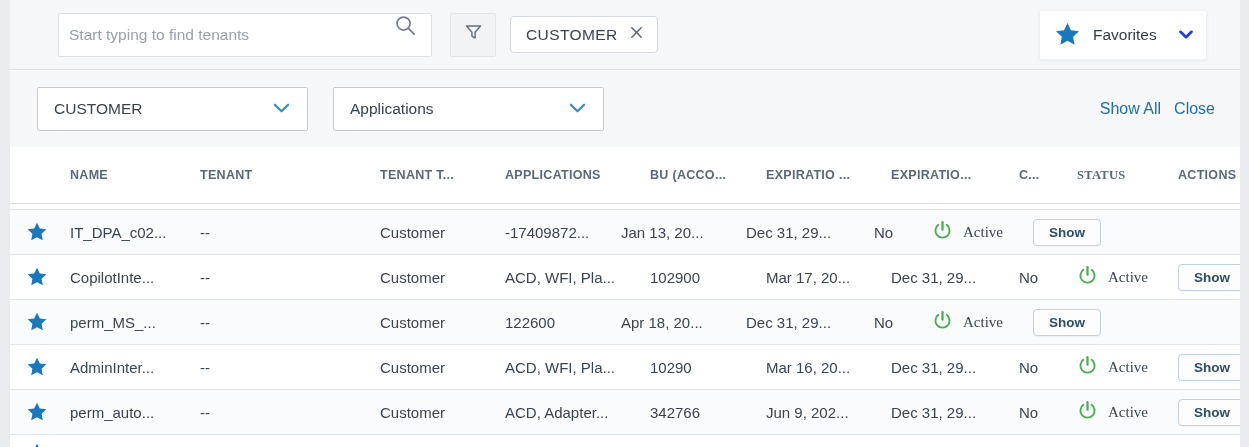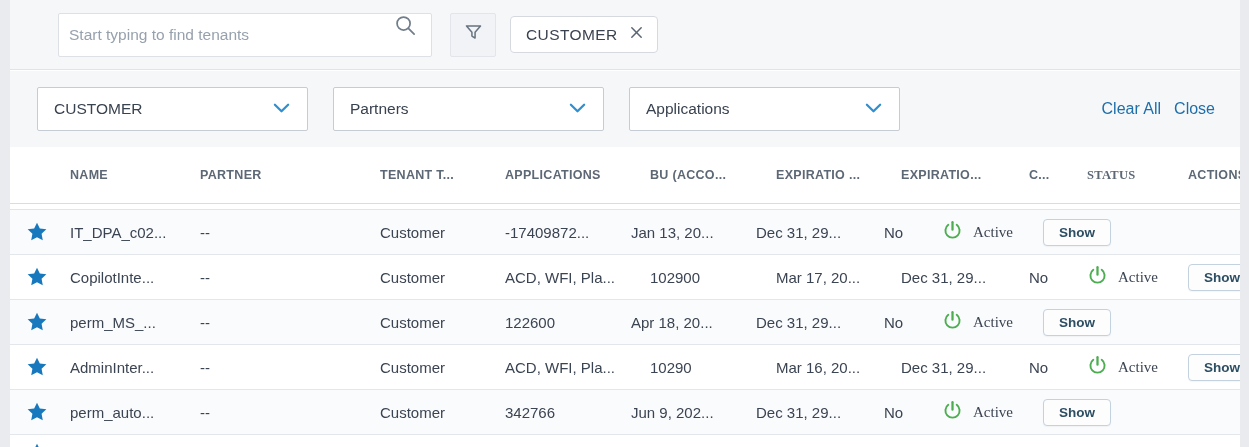--- a/index.html
+++ b/index.html
@@ -53,21 +53,21 @@
          background:#ffffff;justify-content:center; }
   .row.alt { background:#fafbfc; }
   .row-partial { height:12px; display:flex; align-items:flex-start; background:#ffffff; }
   .td { font-size:15px; color:#3b4452; white-space:nowrap; flex-shrink:0; }
 
   .col-star     { width:60px; padding-left:16px; flex-shrink:0; }
   .col-name     { width:130px; }
   .col-partner  { width:180px; }
   .col-tenant   { width:125px; }
   .col-apps     { width:145px; }
-  .col-bu       { width:126px; }
+  .col-bu       { width:116px; }
   .col-creation { width:125px; }
   .col-exp      { width:128px; }
   .col-c        { width:58px; }
   .col-status   { width:101px; display:flex; align-items:center; gap:10px;font-family:Liberation Serif, serif; }
   .col-actions  { flex:1 1 auto; min-width:0; overflow:visible; }
 
   .show-btn { height:27px; padding:0 15px; background:#fdfdfe; border:1px solid #c3d2de;
               border-radius:4px; font-family:"Liberation Sans",sans-serif; font-size:13.5px;
               font-weight:bold; color:#2d4e63; cursor:pointer; white-space:nowrap;
               box-shadow:0 1px 1px rgba(60,80,100,0.05); }
@@ -102,57 +102,62 @@
       <div class="chip">
         <span class="chip-label">CUSTOMER</span>
         <span>
           <svg width="15" height="15" viewBox="0 0 16 16" fill="none" stroke="#5a6573" stroke-width="1.6" stroke-linecap="round">
             <line x1="3" y1="3" x2="13" y2="13"></line>
               <line x1="13" y1="3" x2="3" y2="13"></line>
           </svg>
         </span>
       </div>
 
+      <div class="favorites">
+        <span>
+          <svg class="star-svg" width="27" height="27" viewBox="0 0 24 24" fill="#1878bd">
+            <path d="M12 1.8l3.1 6.4 7.1.9-5.2 4.9 1.3 7-6.3-3.4-6.3 3.4 1.3-7L1.8 9.1l7.1-.9z"></path>
+          </svg>
+        </span>
+        <span class="favorites-label">Favorites</span>
+        <span style="margin-left:auto">
+          <svg width="14" height="11" viewBox="0 0 18 12" fill="none" stroke="#2738e6" stroke-width="3.4" stroke-linecap="round" stroke-linejoin="round">
+            <polyline points="2,2.5 9,9.5 16,2.5"></polyline>
+          </svg>
+        </span>
+      </div>
     </div>
 
     <div class="filterbar">
       <div class="dropdown">
         <span class="dropdown-label">CUSTOMER</span>
         <span class="chev">
           <svg width="17" height="12" viewBox="0 0 18 12" fill="none" stroke="#2f8fd0" stroke-width="2.4" stroke-linecap="round" stroke-linejoin="round">
             <polyline points="2,2.5 9,9.5 16,2.5"></polyline>
           </svg>
         </span>
       </div>
       <div class="dropdown">
-        <span class="dropdown-label">Partners</span>
-        <span class="chev">
-          <svg width="17" height="12" viewBox="0 0 18 12" fill="none" stroke="#2f8fd0" stroke-width="2.4" stroke-linecap="round" stroke-linejoin="round">
-            <polyline points="2,2.5 9,9.5 16,2.5"></polyline>
-          </svg>
-        </span>
-      </div>
-      <div class="dropdown">
         <span class="dropdown-label">Applications</span>
         <span class="chev">
           <svg width="17" height="12" viewBox="0 0 18 12" fill="none" stroke="#2f8fd0" stroke-width="2.4" stroke-linecap="round" stroke-linejoin="round">
             <polyline points="2,2.5 9,9.5 16,2.5"></polyline>
           </svg>
         </span>
       </div>
       <div class="filter-links">
-        <span class="filter-link">Clear All</span>
+        <span class="filter-link">Show All</span>
         <span class="filter-link">Close</span>
       </div>
     </div>
 
     <div class="thead">
       <div class="col-star"></div>
       <div class="th col-name">NAME</div>
-      <div class="th col-partner">PARTNER</div>
+      <div class="th col-partner">TENANT</div>
       <div class="th col-tenant">TENANT T...</div>
       <div class="th col-apps">APPLICATIONS</div>
       <div class="th col-bu">BU (ACCO...</div>
       <div class="th col-creation">EXPIRATIO ...</div>
       <div class="th col-exp">EXPIRATIO...</div>
       <div class="th col-c">C...</div>
       <div class="th col-status">STATUS</div>
       <div class="th col-actions">ACTIONS</div>
     </div>
 
@@ -270,20 +275,21 @@
 
       <div class="row alt">
         <div class="col-star">
           <svg class="star-svg" width="22" height="22" viewBox="0 0 24 24" fill="#1878bd">
               <path d="M12 1.8l3.1 6.4 7.1.9-5.2 4.9 1.3 7-6.3-3.4-6.3 3.4 1.3-7L1.8 9.1l7.1-.9z"></path>
             </svg>
         </div>
         <div class="td col-name">perm_auto...</div>
         <div class="td col-partner">--</div>
         <div class="td col-tenant">Customer</div>
+        <div class="td col-apps">ACD, Adapter...</div>
         <div class="td col-bu">342766</div>
         <div class="td col-creation">Jun 9, 202...</div>
         <div class="td col-exp">Dec 31, 29...</div>
         <div class="td col-c">No</div>
         <div class="td col-status">
           <span>
             <svg width="21" height="21" viewBox="0 0 24 24" fill="none" stroke="#4cae50" stroke-linecap="round">
                 <path d="M12 2.5v8.5" stroke-width="2.6"></path>
                 <path d="M7.2 5.5a8.1 8.1 0 1 0 9.6 0" stroke-width="2.2"></path>
               </svg>

